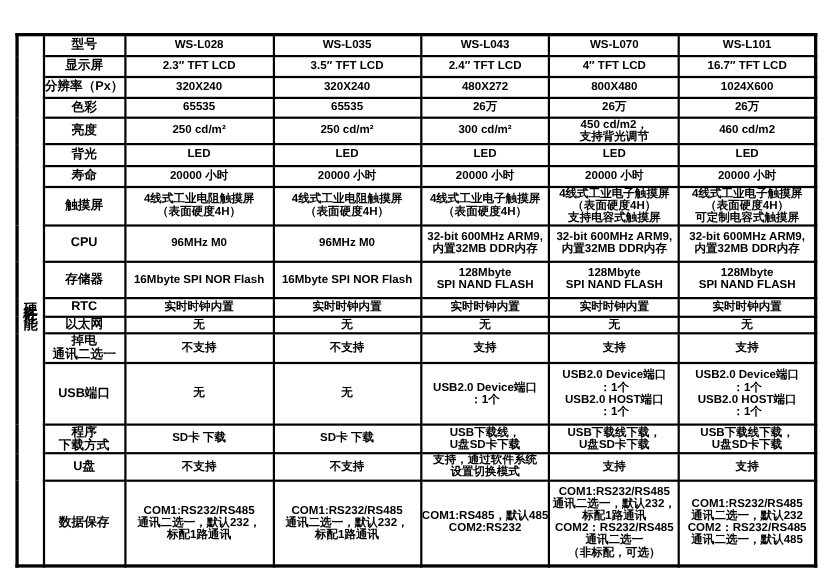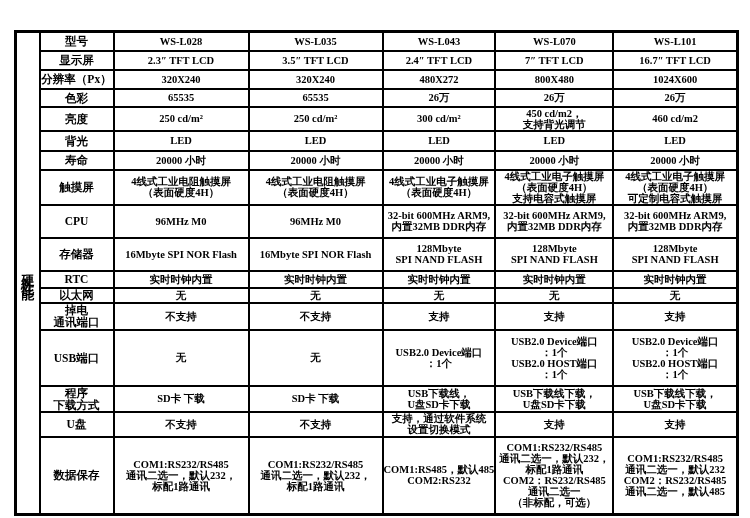--- a/index.html
+++ b/index.html
@@ -1,18 +1,18 @@
 <!DOCTYPE html>
 <html><head>
 <meta charset="utf-8">
 <style>
   html,body { margin:0; padding:0; background:#ffffff; }
   .page {
     position:relative; width:750px; height:518px; background:#ffffff;
-    font-family:Liberation Serif, serif; color:#000;
+    font-family:Liberation Sans, sans-serif; color:#000;
   }
   table.spec {
     position:absolute; left:14px; top:30px;
     border-collapse:collapse; table-layout:fixed;
     border:3px solid #000;
   }
   td {
     border:2px solid #000;
     text-align:center; vertical-align:middle;
     font-weight:bold; color:#000;
@@ -49,21 +49,21 @@
       <td>WS-L035</td>
       <td>WS-L043</td>
       <td>WS-L070</td>
       <td>WS-L101</td>
     </tr>
     <tr style="height:19px">
       <td class="lbl">显示屏</td>
       <td>2.3″ TFT LCD</td>
       <td>3.5″ TFT LCD</td>
       <td>2.4″ TFT LCD</td>
-      <td>7″ TFT LCD</td>
+      <td>4″ TFT LCD</td>
       <td>16.7″ TFT LCD</td>
     </tr>
     <tr style="height:19px">
       <td class="lbl">分辨率（Px）</td>
       <td>320X240</td>
       <td>320X240</td>
       <td>480X272</td>
       <td>800X480</td>
       <td>1024X600</td>
     </tr>
@@ -148,21 +148,21 @@
     <tr style="height:15px">
       <td class="lbl">以太网</td>
       <td>无</td>
       <td>无</td>
       <td>无</td>
       <td>无</td>
       <td>无</td>
     </tr>
     <tr style="height:27px">
       <td class="lbl">掉电
-通讯端口</td>
+通讯二选一</td>
       <td>不支持</td>
       <td>不支持</td>
       <td>支持</td>
       <td>支持</td>
       <td>支持</td>
     </tr>
     <tr style="height:56px">
       <td class="lbl">USB端口</td>
       <td>无</td>
       <td>无</td>

